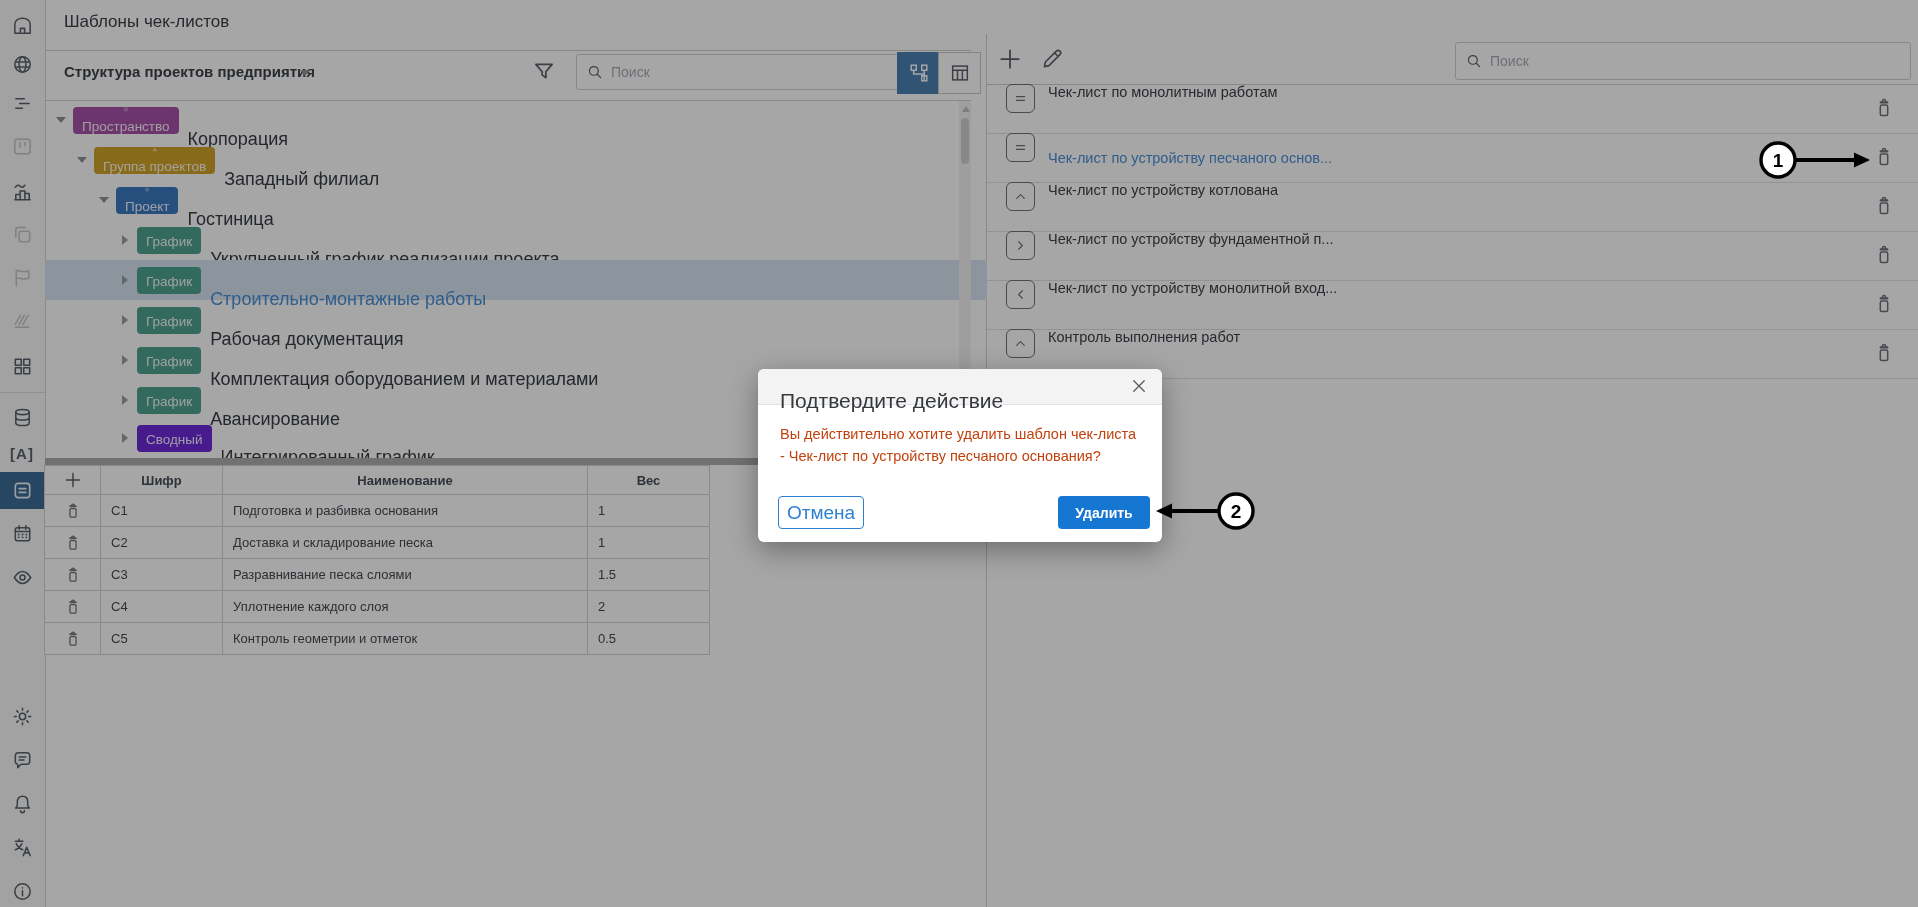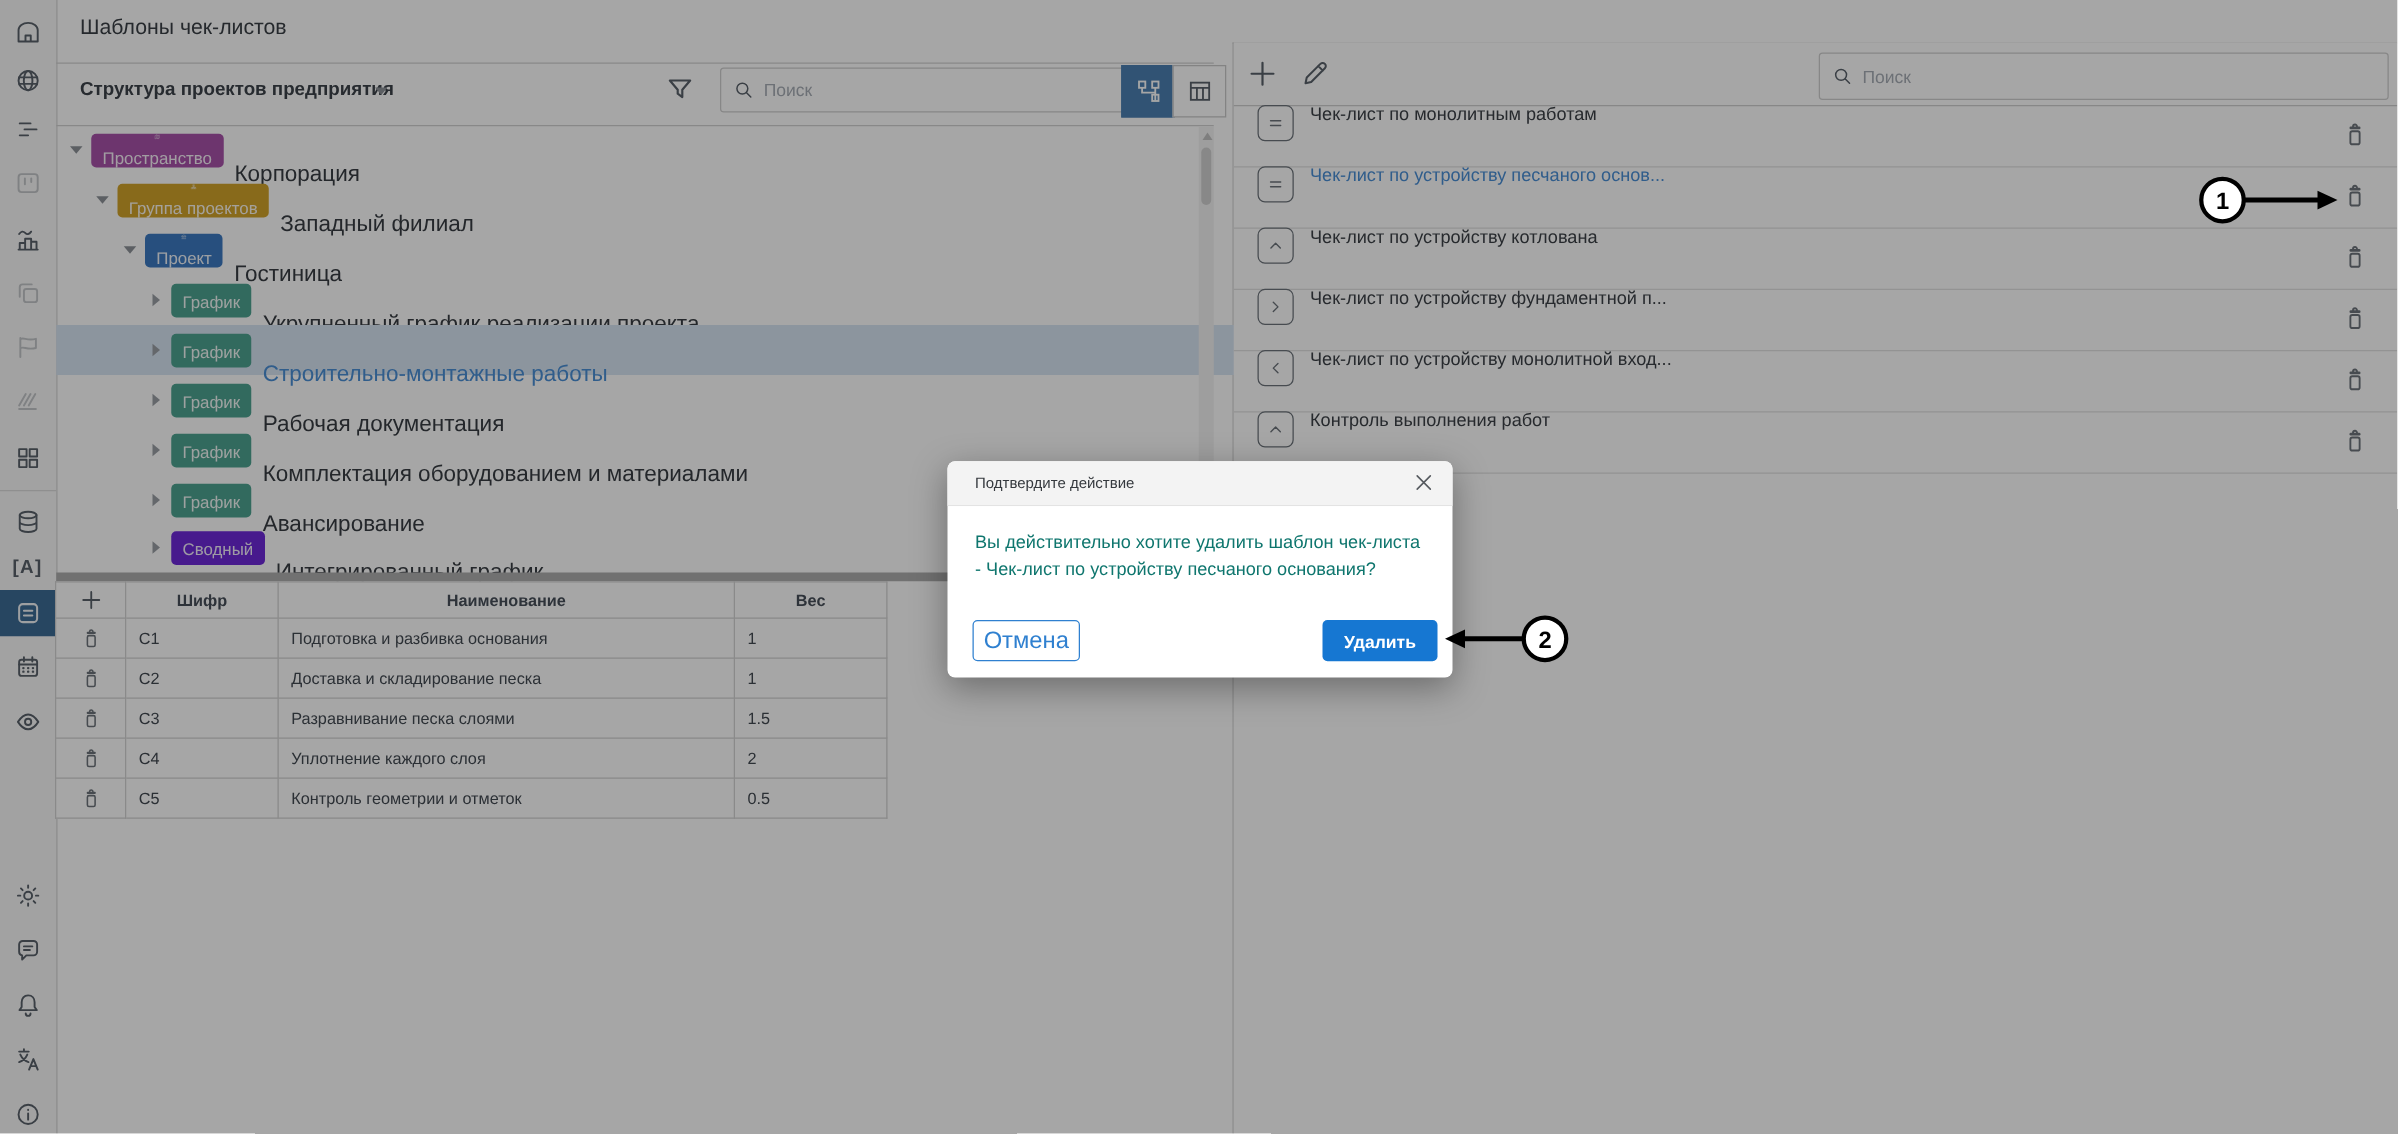--- a/index.html
+++ b/index.html
@@ -57,33 +57,33 @@
   .trash svg{stroke:currentColor;stroke-width:1.5;stroke-linecap:round;stroke-linejoin:round;}
   .cell-ic{display:flex;align-items:center;justify-content:center;}
 
   
   #right-panel{left:987px;top:34px;width:931px;height:873px;background:#fff;}
   .rtool-ic{position:absolute;color:#5a626b;}
   .rrow{position:absolute;left:0;width:931px;height:49px;border-bottom:1px solid #e2e2e2;display:flex;align-items:flex-start;}
   .rrow .ric{margin-left:19px;width:27px;height:27px;border:1.7px solid #6d747b;border-radius:6px;display:flex;align-items:center;justify-content:center;color:#6d747b;flex:0 0 27px;}
   .rrow .ric svg{stroke:currentColor;fill:none;stroke-width:1.8;stroke-linecap:round;stroke-linejoin:round;}
   .rrow .rlabel{margin-left:13px;font-size:14.5px;color:#3c4147;}
-  .rrow.selected .rlabel{color:#4a8fd6;}
+  .rrow.selected .rlabel{color:#4a8fd6;margin-top:17px;}
   .rrow .rtrash{position:absolute;right:22px;top:12px;}
 
   
   #dim{left:0;top:0;width:1918px;height:907px;background:rgba(0,0,0,0.35);z-index:40;}
 
   
   #modal{left:758px;top:369px;width:404px;height:173px;background:#fff;border-radius:6px;box-shadow:0 8px 28px rgba(0,0,0,.35);z-index:50;}
   #modal-header{position:absolute;left:0;top:0;width:404px;height:35px;background:#f3f3f3;border-bottom:1px solid #e3e3e3;border-radius:6px 6px 0 0;}
-  #modal-title{position:absolute;left:22px;top:10px;font-size:12px;color:#35393e;}
+  #modal-title{position:absolute;left:22px;top:20px;font-size:21px;color:#35393e;}
   #modal-close{position:absolute;right:14px;top:8px;width:18px;height:18px;color:#55595e;}
   #modal-close svg{stroke:currentColor;stroke-width:1.7;stroke-linecap:round;}
-  .modal-line{position:absolute;left:22px;font-size:14.5px;color:#0f766e;white-space:nowrap;}
+  .modal-line{position:absolute;left:22px;font-size:14.5px;color:#c2410c;white-space:nowrap;}
   #btn-cancel{position:absolute;left:20px;bottom:13px;width:86px;height:33px;background:#fff;border:1.5px solid #2f80d0;border-radius:4px;color:#2f80d0;font-size:19px;font-family:Liberation Sans, sans-serif;display:flex;align-items:center;justify-content:center;}
   #btn-confirm{position:absolute;right:12px;bottom:13px;width:92px;height:33px;background:#1677d2;border:none;border-radius:4px;color:#fff;font-size:14px;font-weight:700;font-family:"Liberation Sans",sans-serif;display:flex;align-items:center;justify-content:center;}
 
   
   #annotations{position:absolute;left:0;top:0;z-index:60;pointer-events:none;}
   .ann-circle{fill:#ffffff;stroke:#000;stroke-width:3.4;}
   .ann-num{font-size:19px;font-weight:600;fill:#000;font-family:"Liberation Sans",sans-serif;}
   .ann-line{stroke:#000;stroke-width:4;}
   .ann-head{fill:#000;}
 </style>

